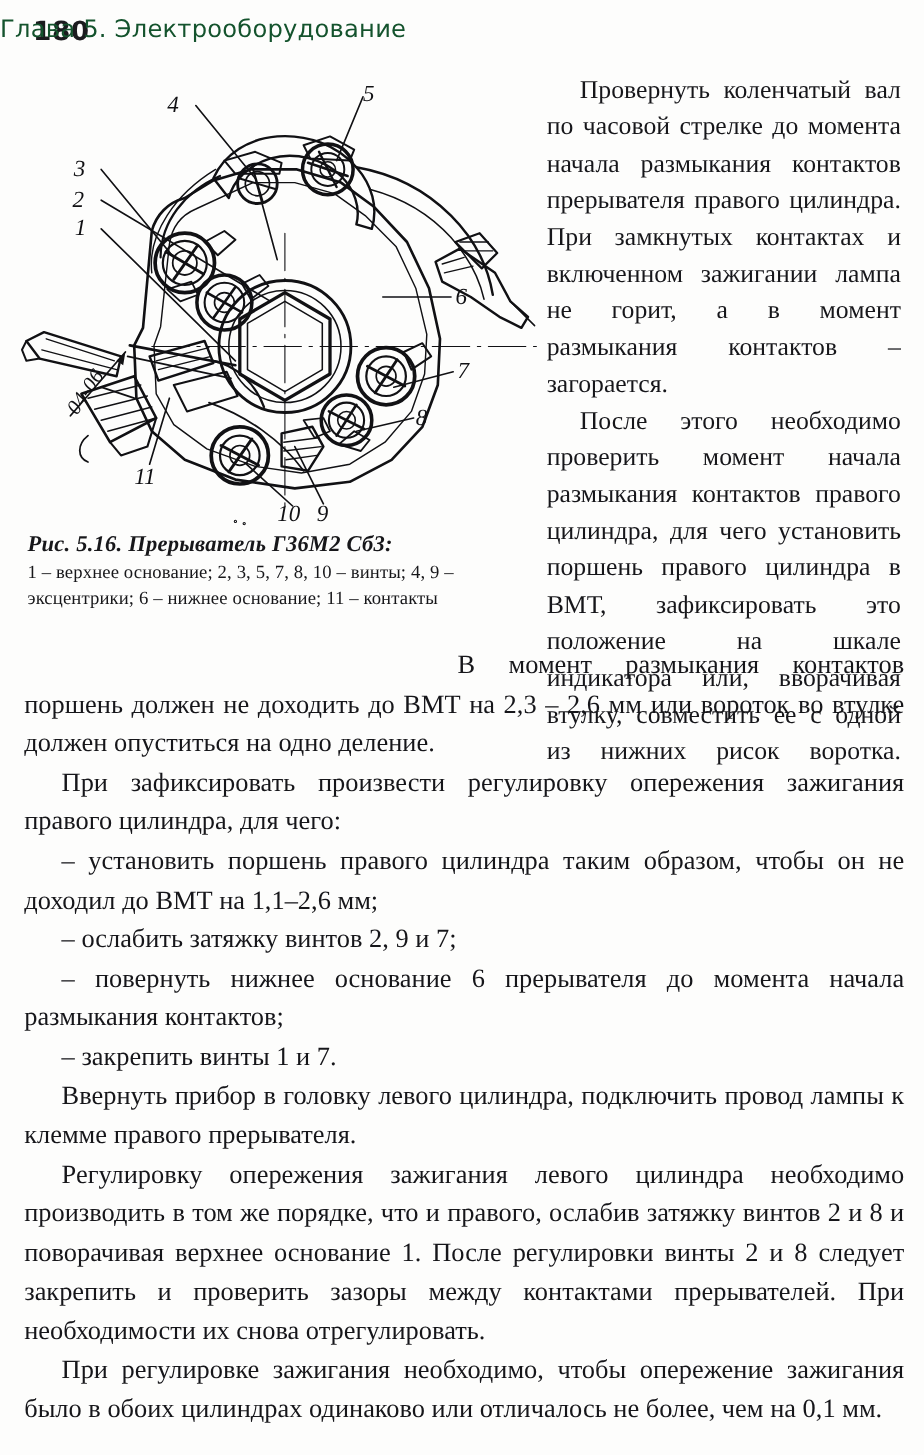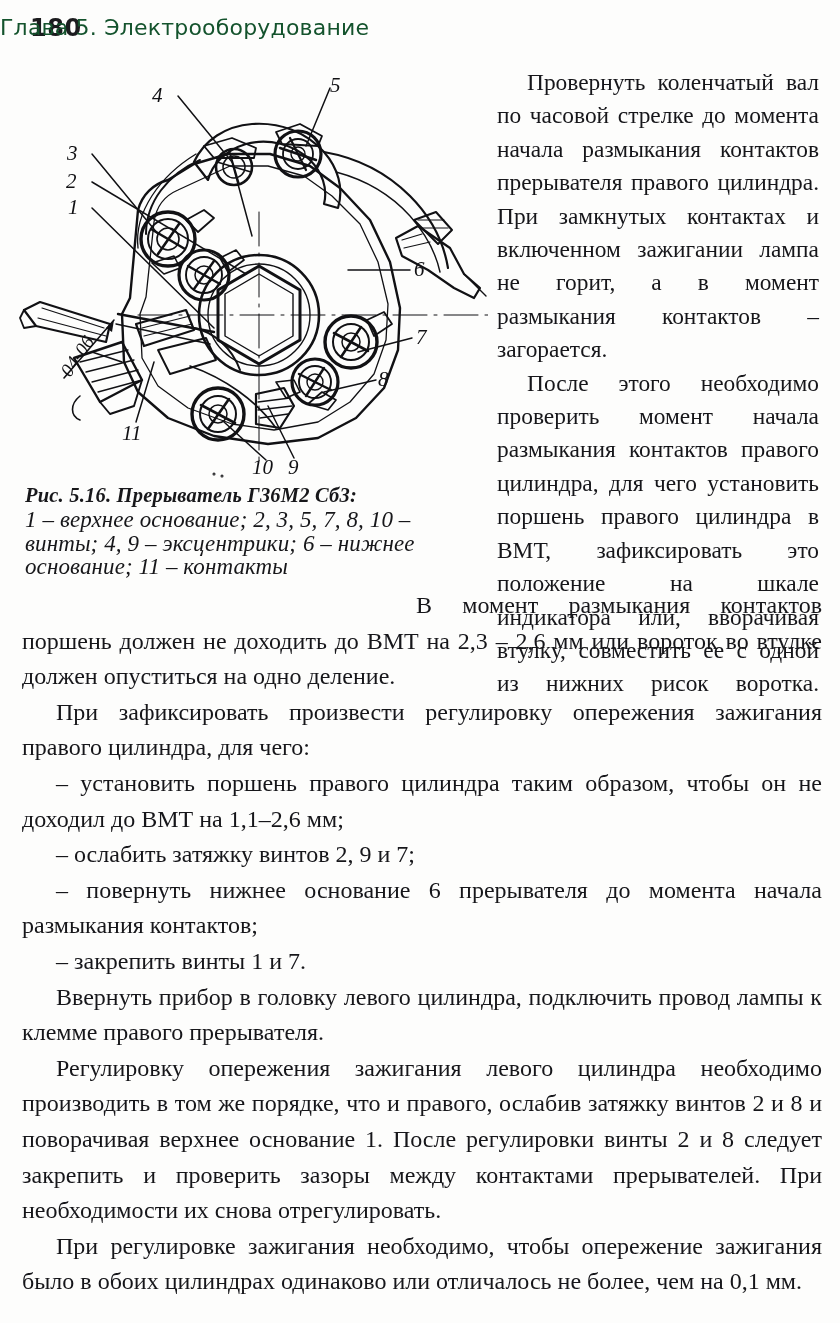--- a/index.html
+++ b/index.html
@@ -88,22 +88,21 @@
     width: 448px;
   }
   #figure-caption .cap-title {
     font-weight: bold;
     font-style: italic;
     font-size: 20.5px;
     line-height: 25px;
     letter-spacing: 0.2px;
   }
   #figure-caption .cap-legend {
-    font-style: italic;
-    font-size: 23px;
+    font-size: 17px;
     line-height: 23.6px;
     letter-spacing: 0.1px;
   }
 
   
   #body-text {
     position: absolute;
     left: 22px;
     top: 588px;
     width: 800px;

